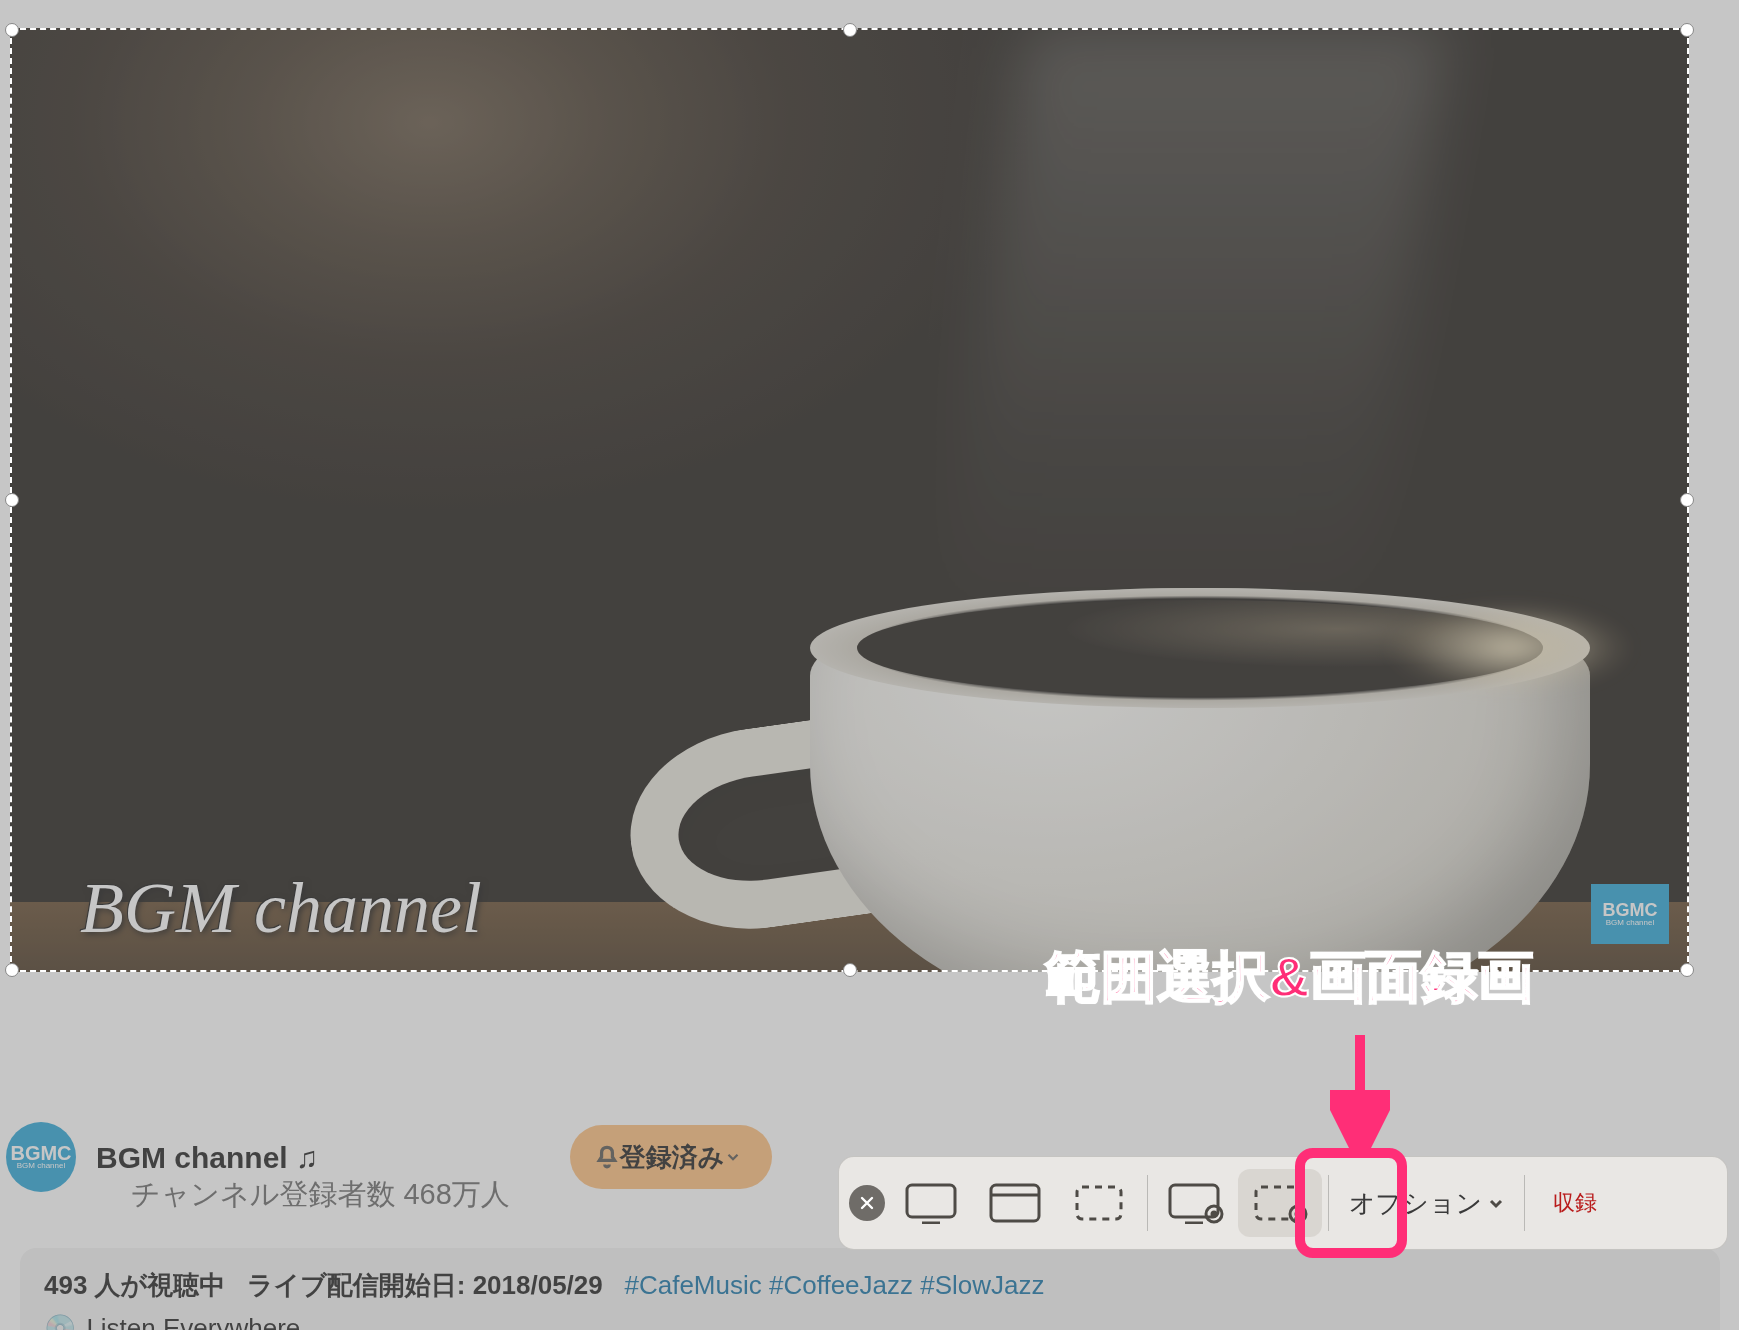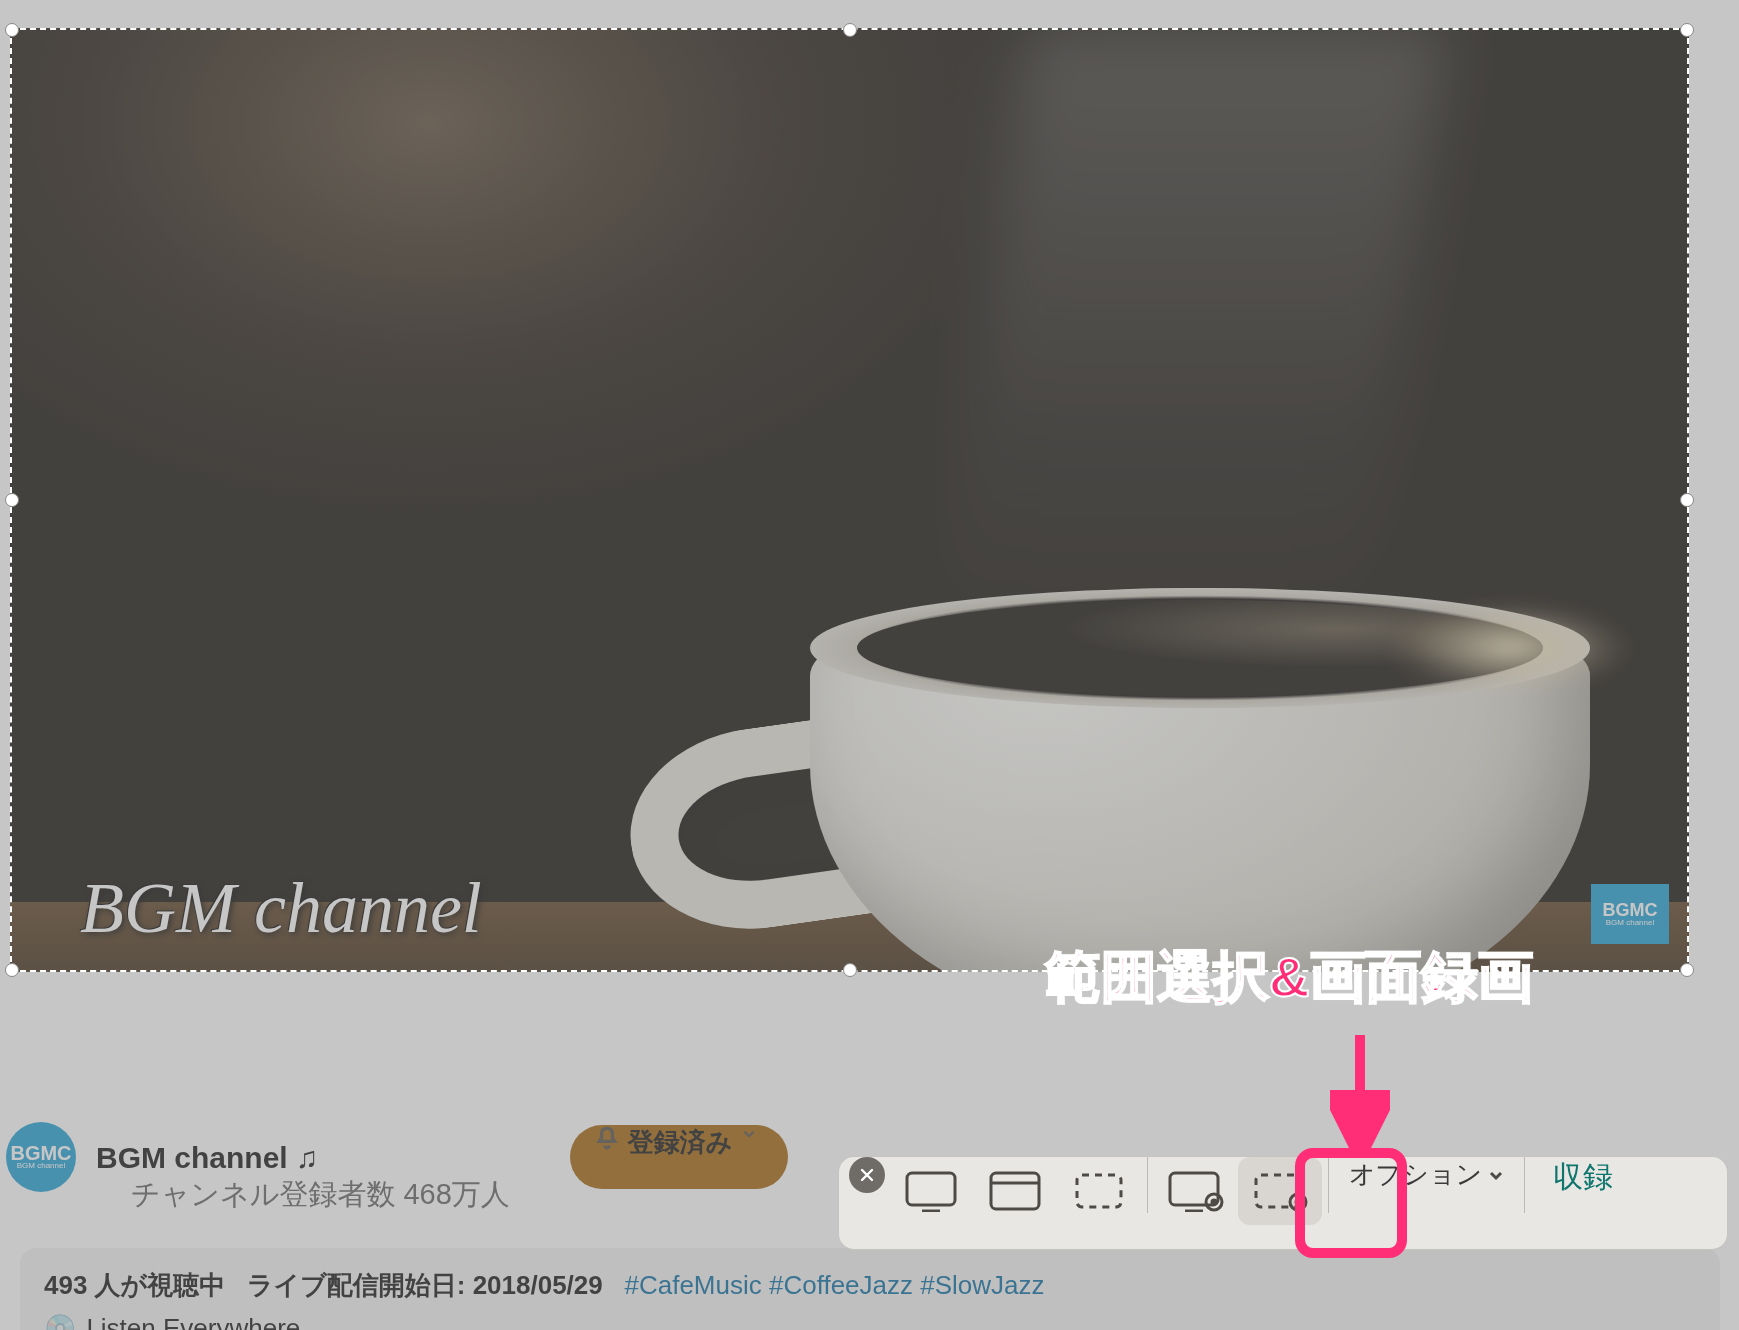--- a/index.html
+++ b/index.html
@@ -117,22 +117,22 @@
     display:flex; flex-direction:column; align-items:center; justify-content:center;
     line-height:0.9;
   }
   .avatar small{font-size:8px; font-weight:400;}
   .ch-text{display:flex; flex-direction:column;}
   .ch-name{font-size:30px; font-weight:600; color:#0f0f0f;margin-top:42px;}
   .ch-subs{font-size:29px; color:#606060;margin-left:35px;}
   .subscribe-btn{
     margin-left: 40px;
     height:64px; padding:0 30px 0 24px;
-    border:none; border-radius:32px; background:#a16207;
-    display:flex; gap:8px;
+    border:none; border-radius:32px; background:#fdba74;
+    display:flex; align-items:center; gap:0;
     font-size:26px; font-weight:600; color:#0f0f0f;
   }
   .bell{width:26px;height:26px;}
   .chev{width:18px;height:18px;}
 
   
   .desc{
     position:absolute; left:20px; top: 1248px; width: 1700px;
     background:#f2f2f2; border-radius:16px; padding:20px 24px;
     font-size:26px; color:#0f0f0f;
@@ -155,21 +155,21 @@
     position:absolute; left:1330px; top:1030px; z-index:80;
   }
 
   
   .toolbar{
     position:absolute; left:838px; top:1156px;
     width:890px; height:94px;
     background: rgba(235,233,230,0.92);
     border:1px solid rgba(0,0,0,0.15);
     border-radius:16px;
-    display:flex; align-items:flex-start;
+    display:flex; align-items:center;
     padding:0 10px;
     gap:0;
     z-index:90;
     backdrop-filter: blur(10px);
   }
   .tb-close{
     width:36px;height:36px;border-radius:50%;
     background:#6f6c68;color:#fff;
     display:flex;align-items:center;justify-content:center;
     font-size:20px; border:none;
@@ -180,21 +180,21 @@
     border-radius:12px;
     display:flex;align-items:center;justify-content:center;
   }
   .tb-btn.active{ background:#d9d6d1; }
   .tb-sep{width:1px;height:56px;background:rgba(0,0,0,0.2);margin:0 6px;}
   .tb-options{
     border:none;background:transparent;font-size:26px;color:#3a3a3a;
     padding:0 14px; display:flex; align-items:center; gap:6px;
   }
   .tb-record{
-    border:none;background:transparent;font-size:30px;color:#0f766e;
+    border:none;background:transparent;font-size:22px;color:#b91c1c;
     padding:0 22px;
   }
   .highlight-box{
     position:absolute; left:1295px; top:1148px; width:112px; height:110px;
     border:10px solid #ff2e77; border-radius:18px;
     z-index:95; pointer-events:none;
   }
 
   
   .ic{stroke:#4e4b46;stroke-width:3;fill:none;}

